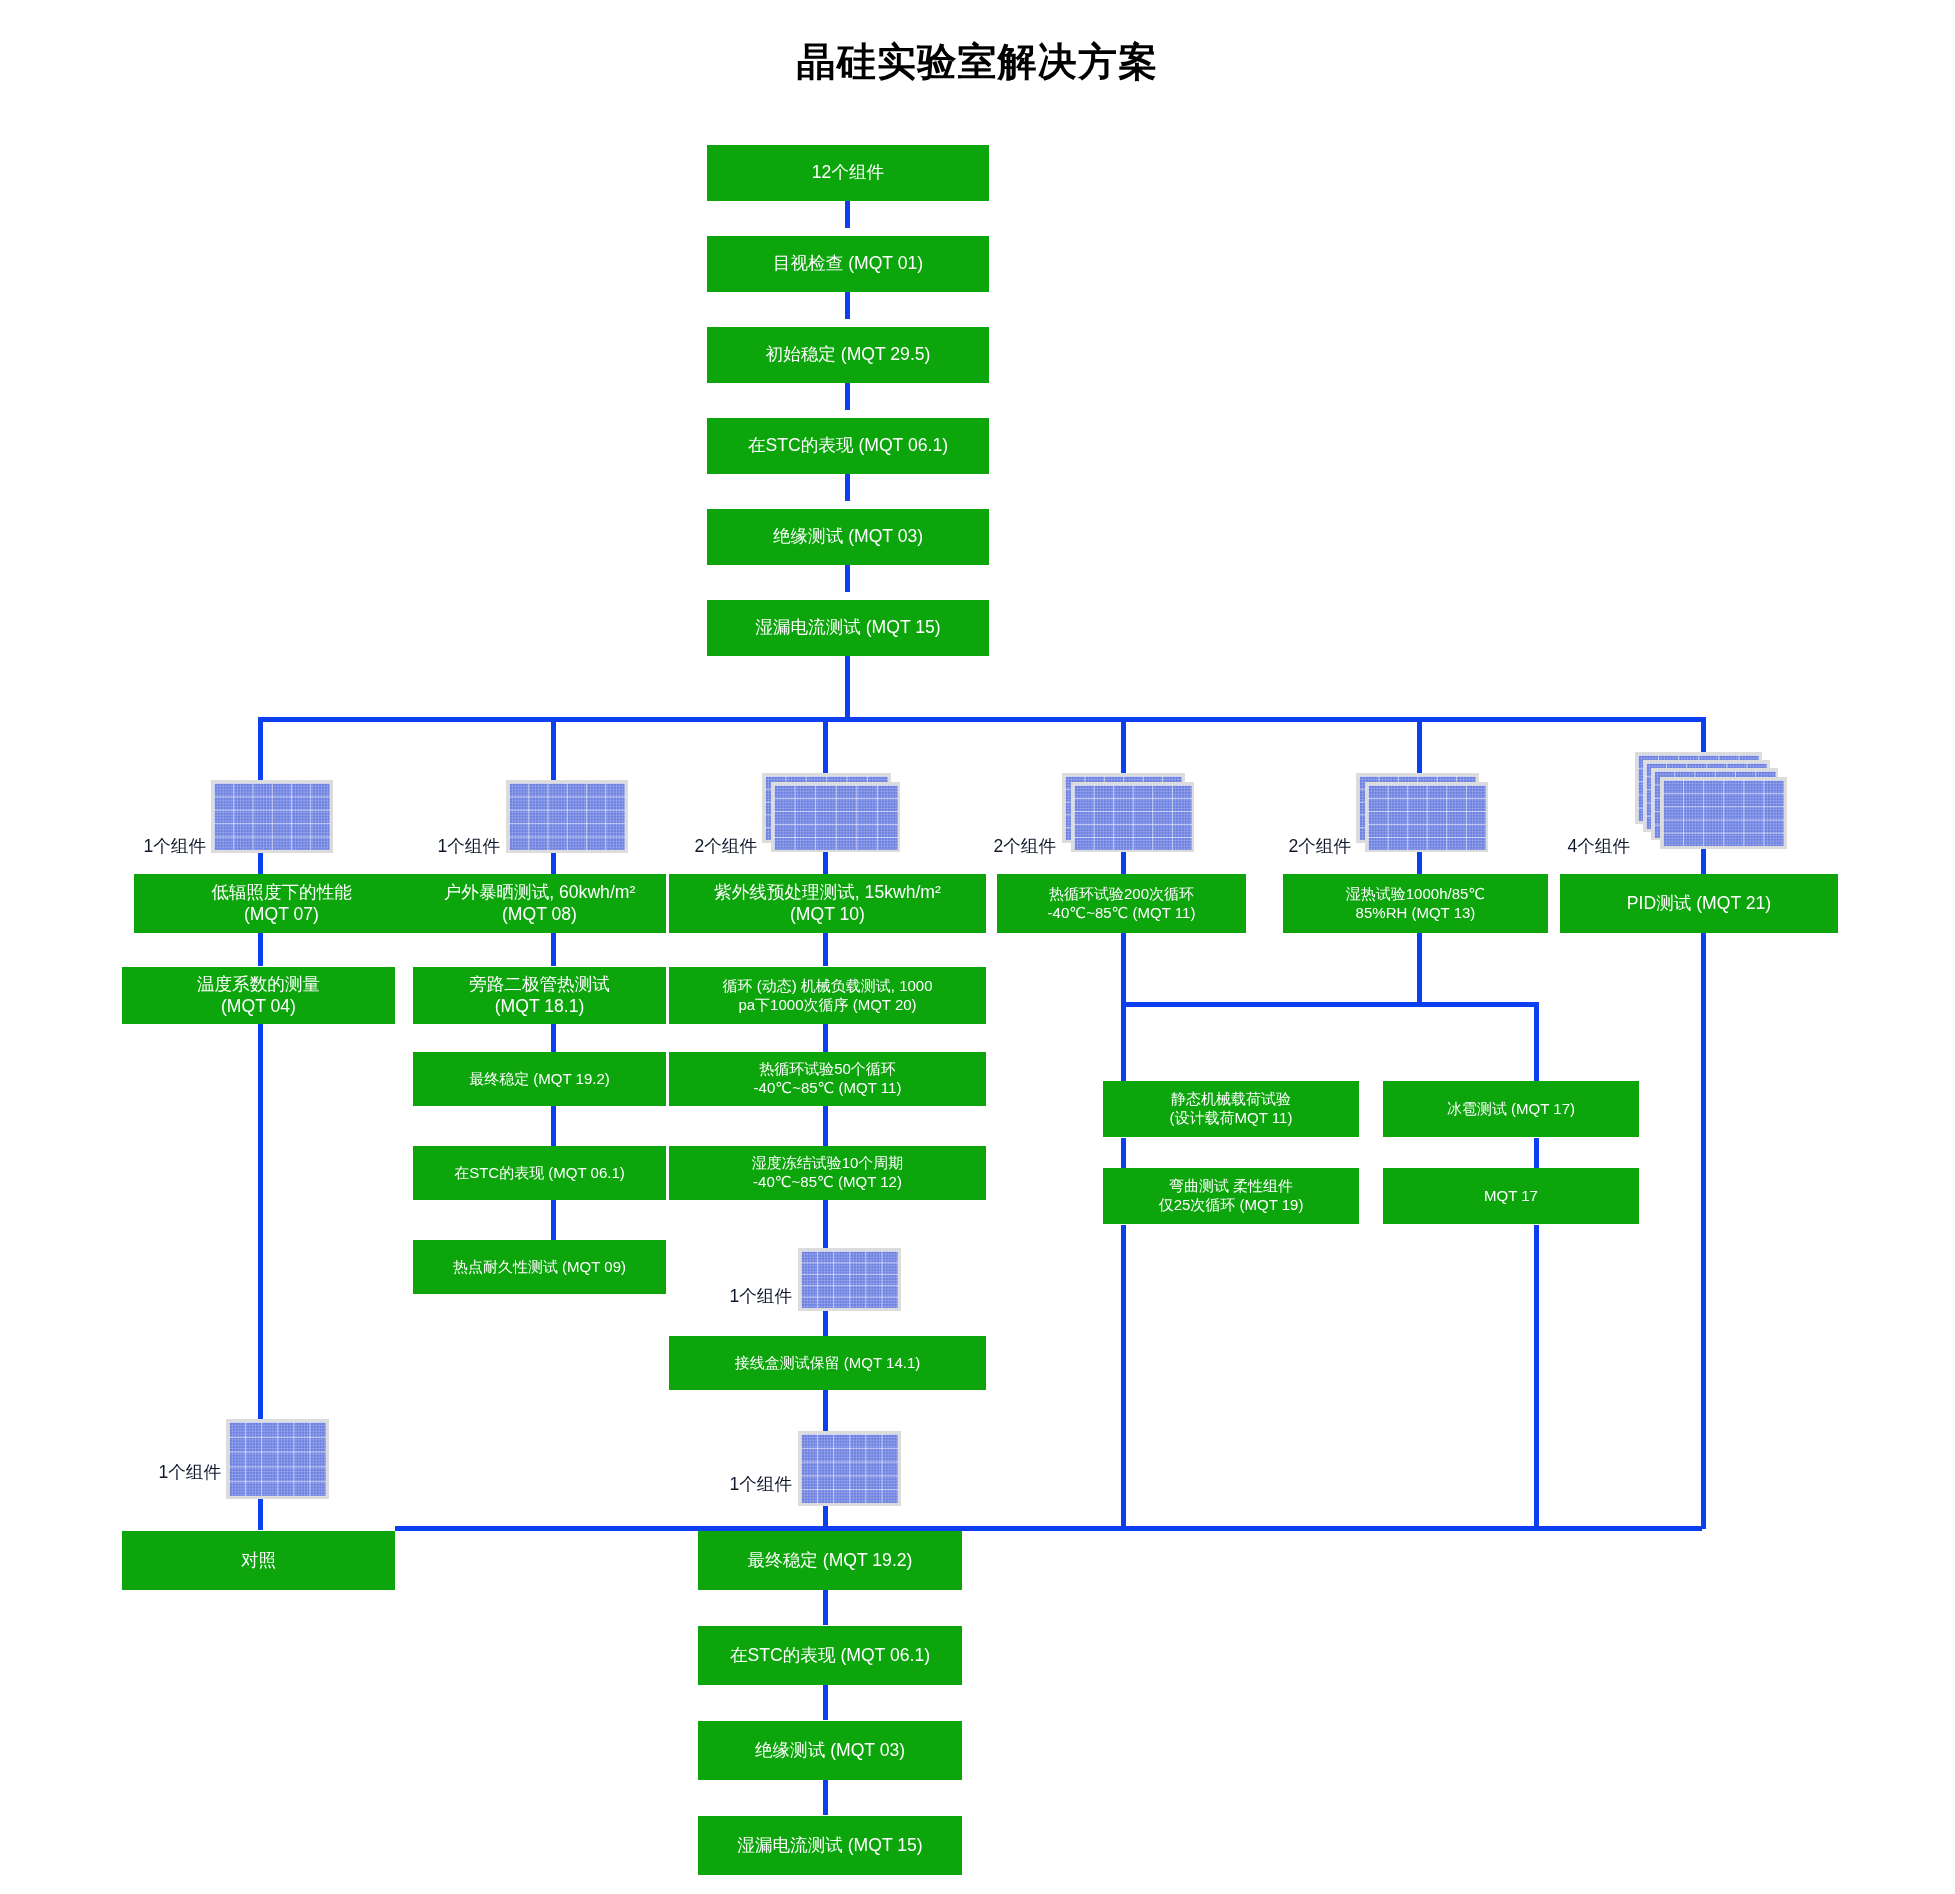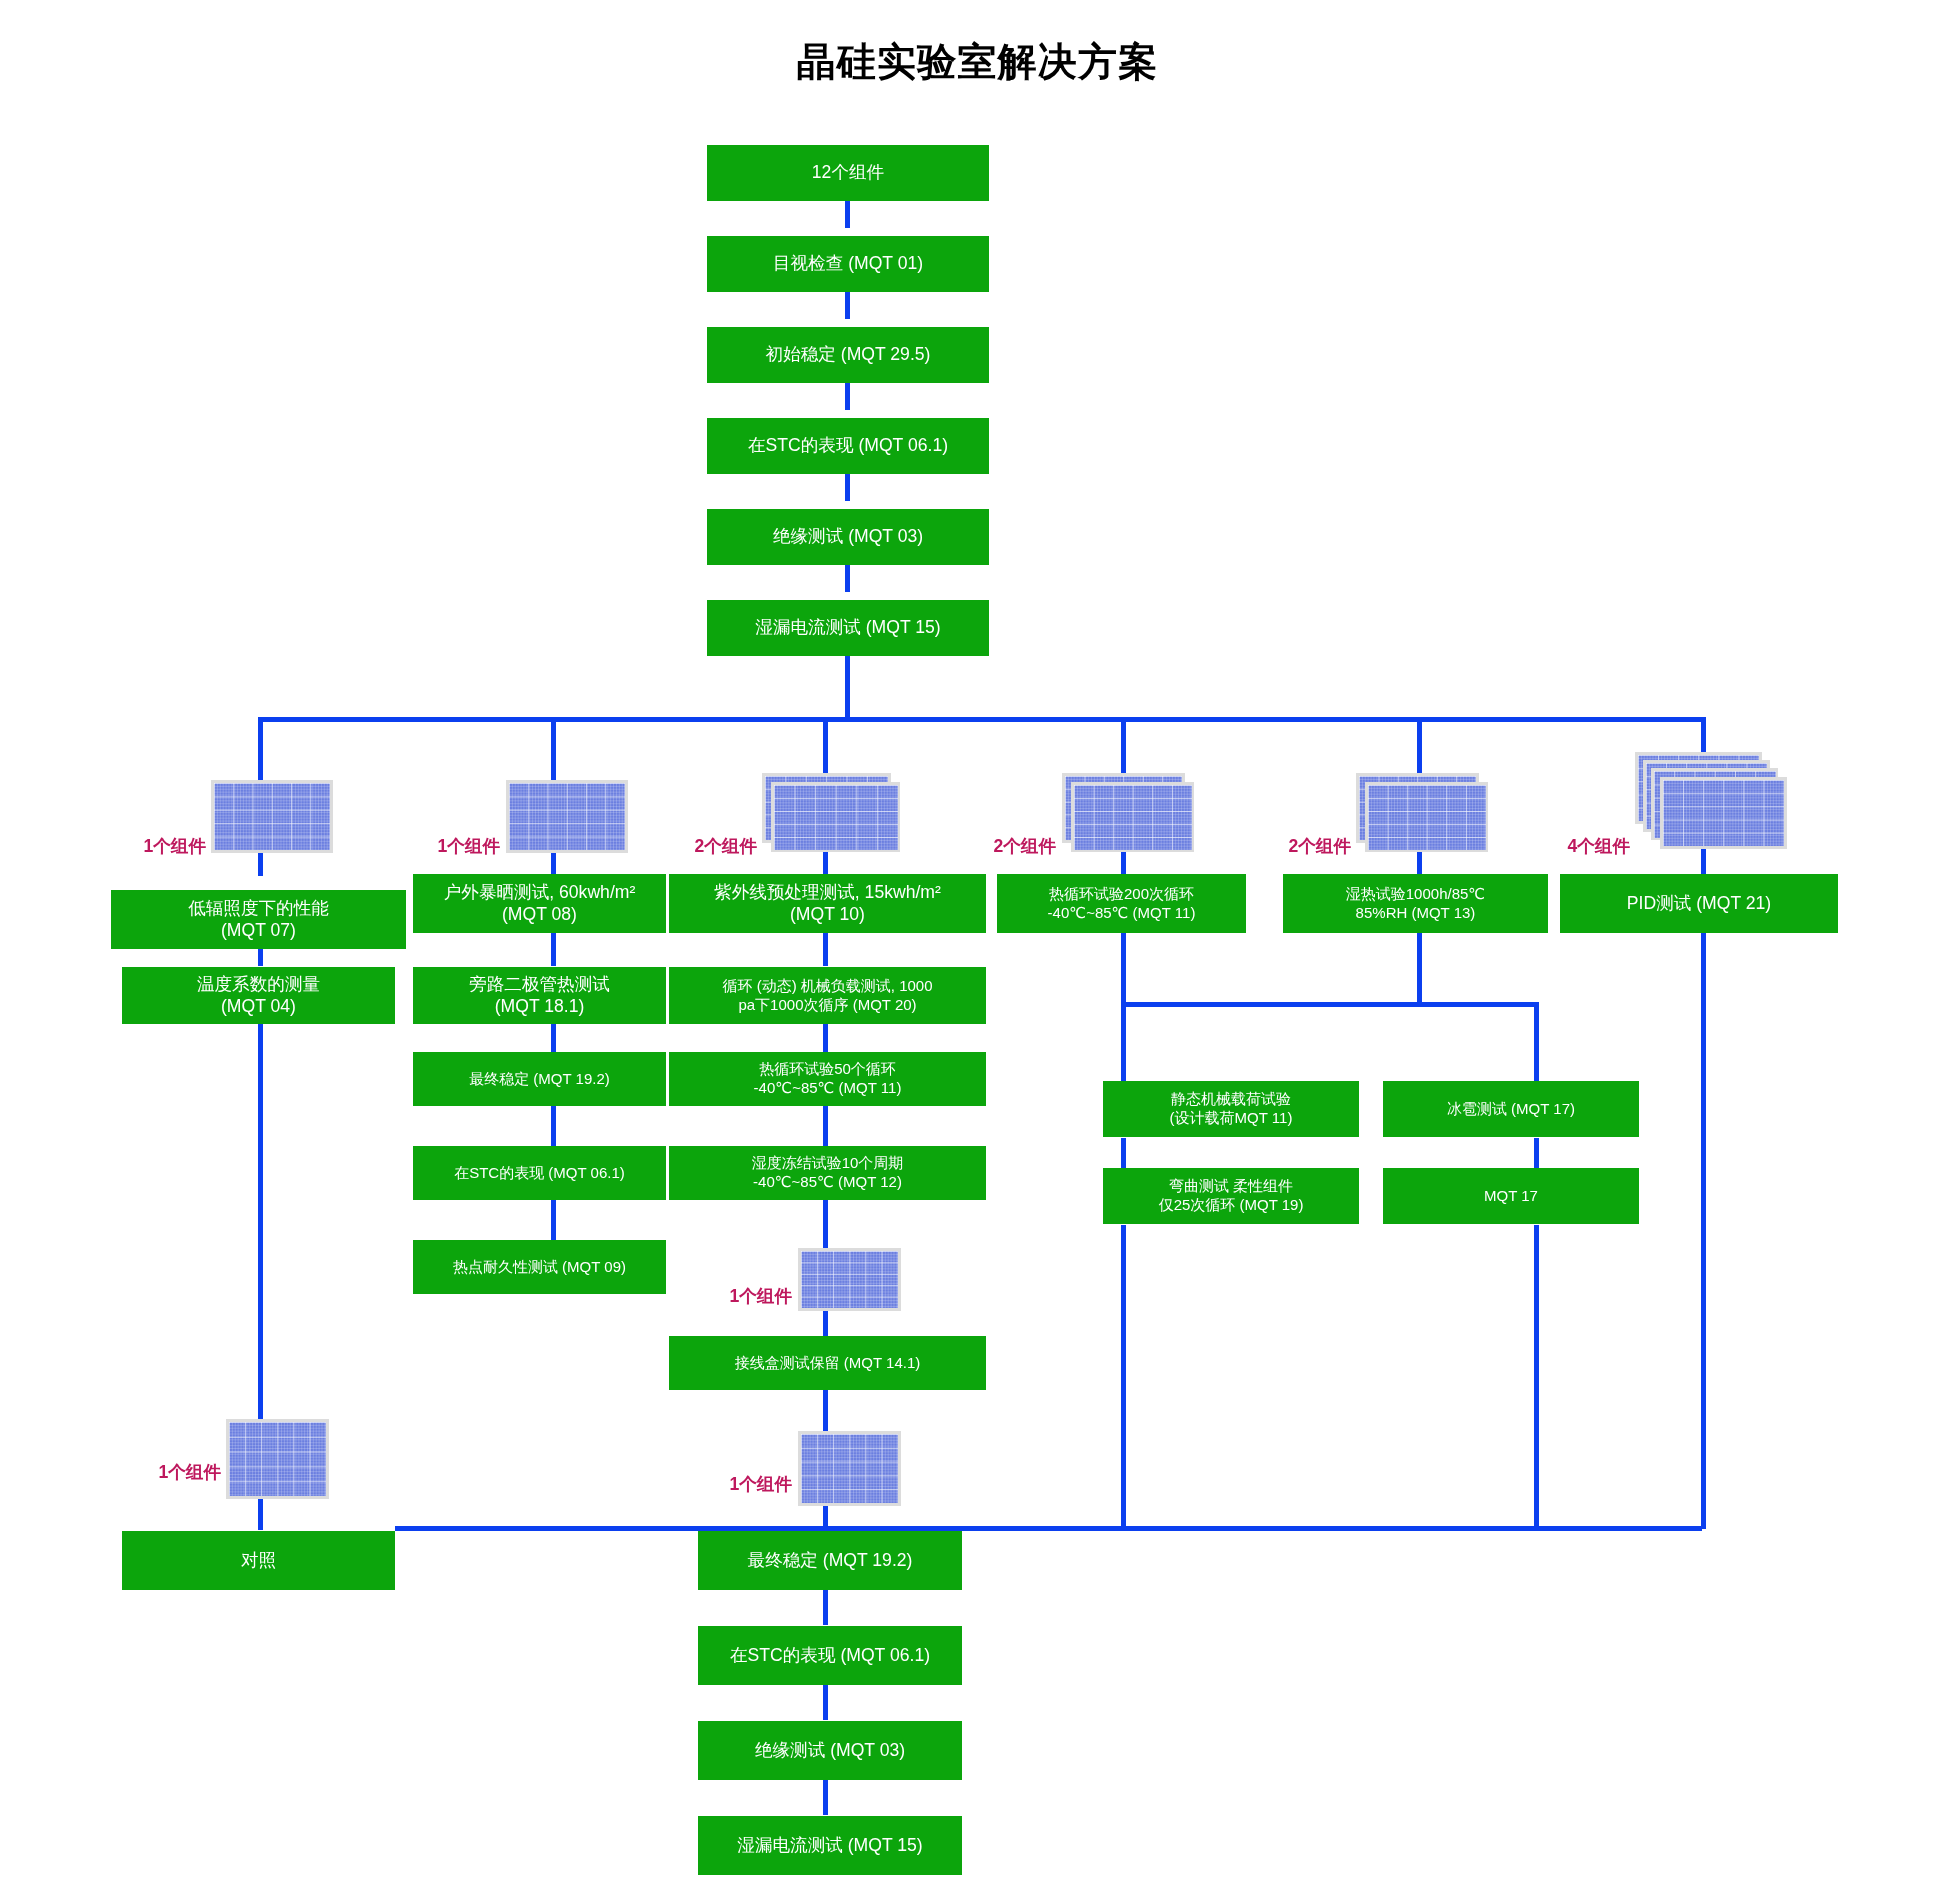--- a/index.html
+++ b/index.html
@@ -19,21 +19,21 @@
     z-index:4;white-space:pre-line;
   }
   .box.sm{font-size:15px;}
 
   
   .v{position:absolute;background:#0B3FEF;width:4.7px;z-index:2;}
   .h{position:absolute;background:#0B3FEF;height:4.7px;z-index:2;}
 
   
   .cnt{
-    position:absolute;font-size:17.6px;font-weight:bold;color:#be185d;
+    position:absolute;font-size:17.6px;font-weight:normal;color:#0f172a;
     white-space:nowrap;z-index:6;text-align:right;
   }
 
   
   .panel{
     position:absolute;background:#dcdcdc;padding:2.9px;box-sizing:border-box;z-index:5;
   }
   .panel .cells{
     width:100%;height:100%;
     background-color:#6b7fe0;
@@ -133,21 +133,21 @@
   <div class="cnt" style="left:1245px;top:834px;width:106px;">2个组件</div>
   <div class="cnt" style="left:1524px;top:834px;width:106px;">4个组件</div>
 
   <div class="v" style="left:258px;top:845px;height:30.5px;"></div>
   <div class="v" style="left:551px;top:845px;height:30.5px;"></div>
   <div class="v" style="left:823px;top:845px;height:30.5px;"></div>
   <div class="v" style="left:1121px;top:845px;height:30.5px;"></div>
   <div class="v" style="left:1417px;top:845px;height:30.5px;"></div>
   <div class="v" style="left:1701px;top:839px;height:36px;"></div>
 
-  <div class="box" style="left:111px;top:874px;width:295px;height:59px;margin-top:16px;">低辐照度下的性能
+  <div class="box" style="left:134px;top:874px;width:295px;height:59px;">低辐照度下的性能
 (MQT 07)</div>
   <div class="v" style="left:258px;top:932px;height:34px;"></div>
   <div class="box" style="left:122px;top:967px;width:273px;height:57px;">温度系数的测量
 (MQT 04)</div>
   <div class="v" style="left:258px;top:1024px;height:411px;"></div>
 
   <div class="box" style="left:413px;top:874px;width:253px;height:59px;">户外暴晒测试, 60kwh/m²
 (MQT 08)</div>
   <div class="v" style="left:551px;top:932px;height:34px;"></div>
   <div class="box" style="left:413px;top:967px;width:253px;height:57px;">旁路二极管热测试

